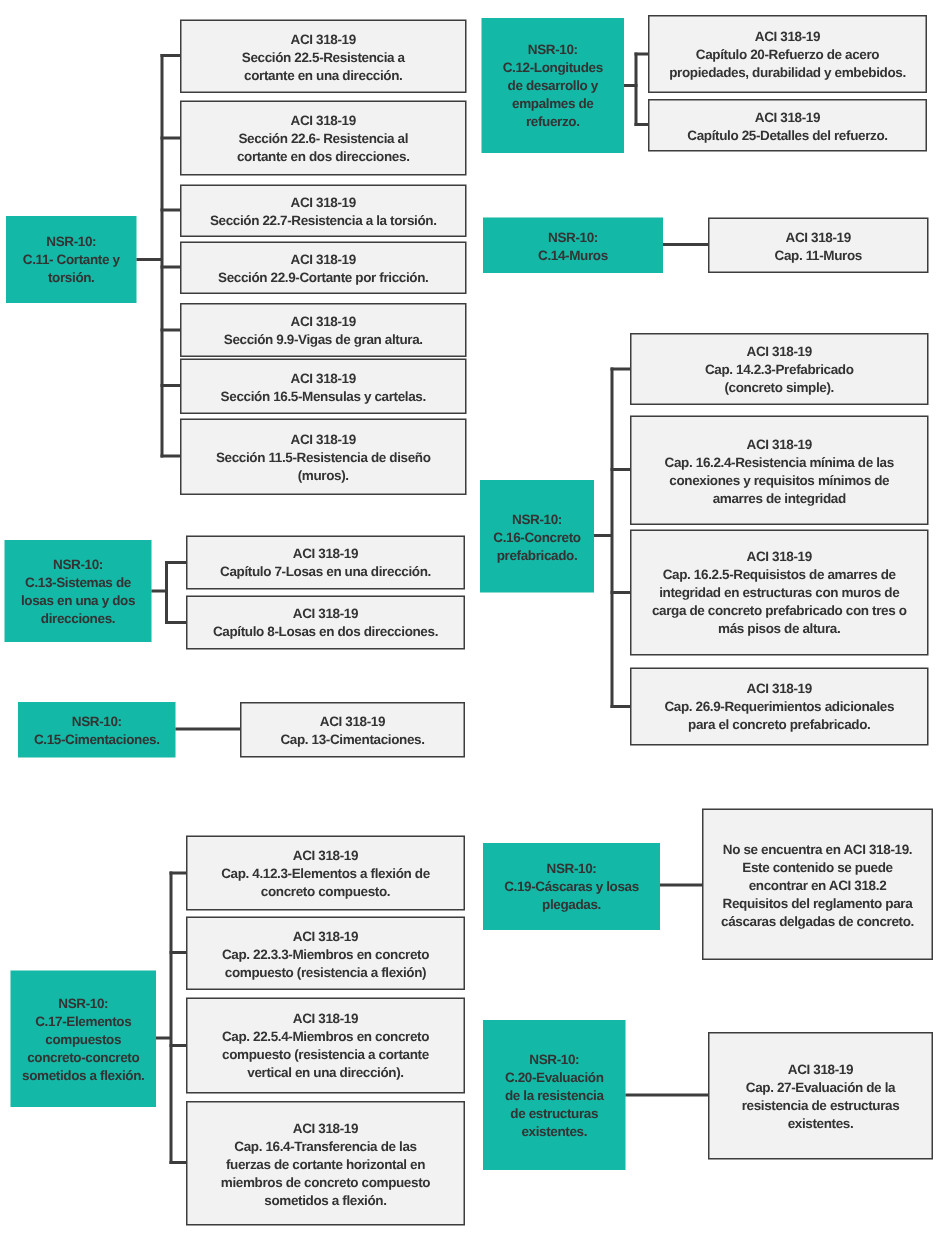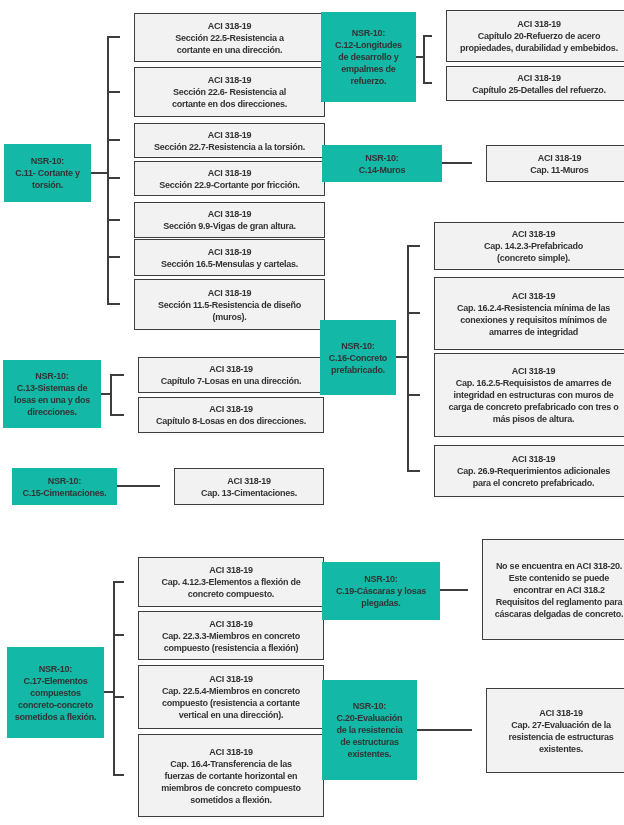--- a/index.html
+++ b/index.html
@@ -16,21 +16,21 @@
     display:flex;align-items:center;justify-content:center;
     text-align:center;
     white-space:pre-line;
     font-weight:bold;
     font-size:9px;line-height:12px;
     letter-spacing:-0.25px;
     color:#333333;
     padding:1px 2px;
   }
   .nsr{ background:#14b8a6; }
-  .aci{ background:#f2f2f2; border:1.5px solid #3d3d3d;margin-left:14px; }
+  .aci{ background:#f2f2f2; border:1.5px solid #3d3d3d; }
   .hline,.vline{ position:absolute; background:#3d3d3d; }
   .hline{ height:2px; }
   .vline{ width:2px; }
 </style>
 </head>
 <body>
 
 <div id="canvas">
 
   <div class="box nsr" style="left:4px;top:144px;width:87px;height:58px">NSR-10:
@@ -151,21 +151,21 @@
   <div class="hline" style="left:104px;top:691px;width:10px"></div>
   <div class="vline" style="left:113px;top:581px;height:195px"></div>
   <div class="hline" style="left:113px;top:581px;width:11px"></div>
   <div class="hline" style="left:113px;top:634px;width:11px"></div>
   <div class="hline" style="left:113px;top:696px;width:11px"></div>
   <div class="hline" style="left:113px;top:774px;width:11px"></div>
 
   <div class="box nsr" style="left:322px;top:562px;width:118px;height:58px">NSR-10:
 C.19-Cáscaras y losas
 plegadas.</div>
-  <div class="box aci" style="left:468px;top:539px;width:154px;height:101px">No se encuentra en ACI 318-20.
+  <div class="box aci" style="left:468px;top:539px;width:154px;height:101px">No se encuentra en ACI 318-19.
 Este contenido se puede
 encontrar en ACI 318.2
 Requisitos del reglamento para
 cáscaras delgadas de concreto.</div>
   <div class="hline" style="left:440px;top:589px;width:28px"></div>
 
   <div class="box nsr" style="left:322px;top:680px;width:95px;height:100px">NSR-10:
 C.20-Evaluación
 de la resistencia
 de estructuras

